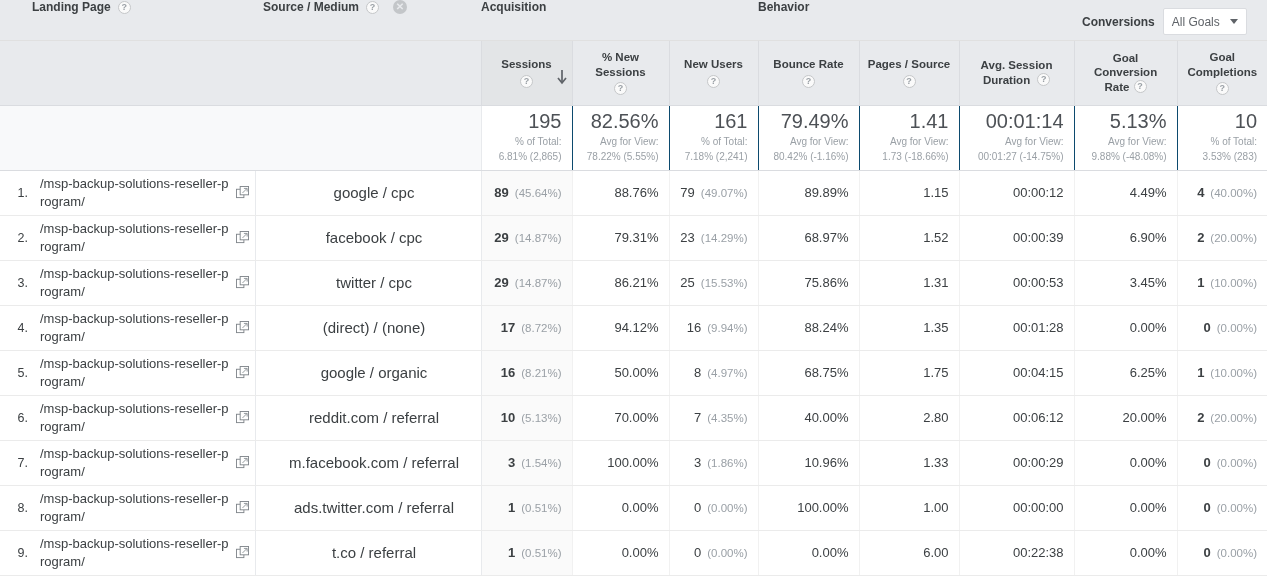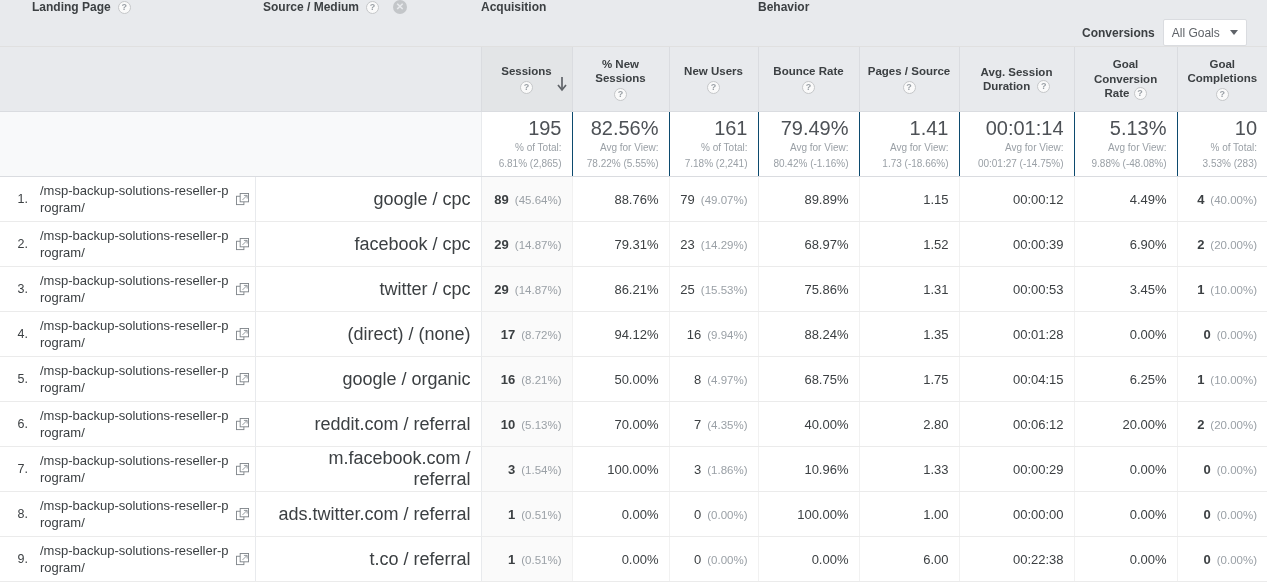--- a/index.html
+++ b/index.html
@@ -45,21 +45,20 @@
     font-size: 12px;
     font-weight: bold;
     color: #3c4043;
     white-space: nowrap;
   }
   .conv-inner {
     display: flex;
     align-items: center;
     gap: 8px;
     padding: 8px 0 0 8px;
-    margin-top: 11px;
   }
 
   
   .met-row th {
     background: #e8eaed;
     height: 65px;
     vertical-align: middle;
     border-left: 1px solid #dadce0;
     border-bottom: 1px solid #dadce0;
     font-size: 11.5px;
@@ -201,24 +200,24 @@
     gap: 6px;
   }
   .lp-text {
     font-size: 13px;
     color: #3c4043;
     line-height: 1.32;
     word-break: break-all;
     max-width: 196px;
   }
   .drow td.src {
-    text-align: right;
+    text-align: center;
     border-left: 1px solid #e8eaed;
     padding-left: 22px;
-    font-size: 18px;
+    font-size: 15px;
   }
   .num-main { font-weight: normal; }
   .sessions-cell {
     background: #fafafa !important;
     border-left: 1px solid #e8eaed !important;
   }
   .sessions-cell .num-main,
   .goalc-cell .num-main { font-weight: bold; }
   .pct-sub {
     color: #9aa0a6;

